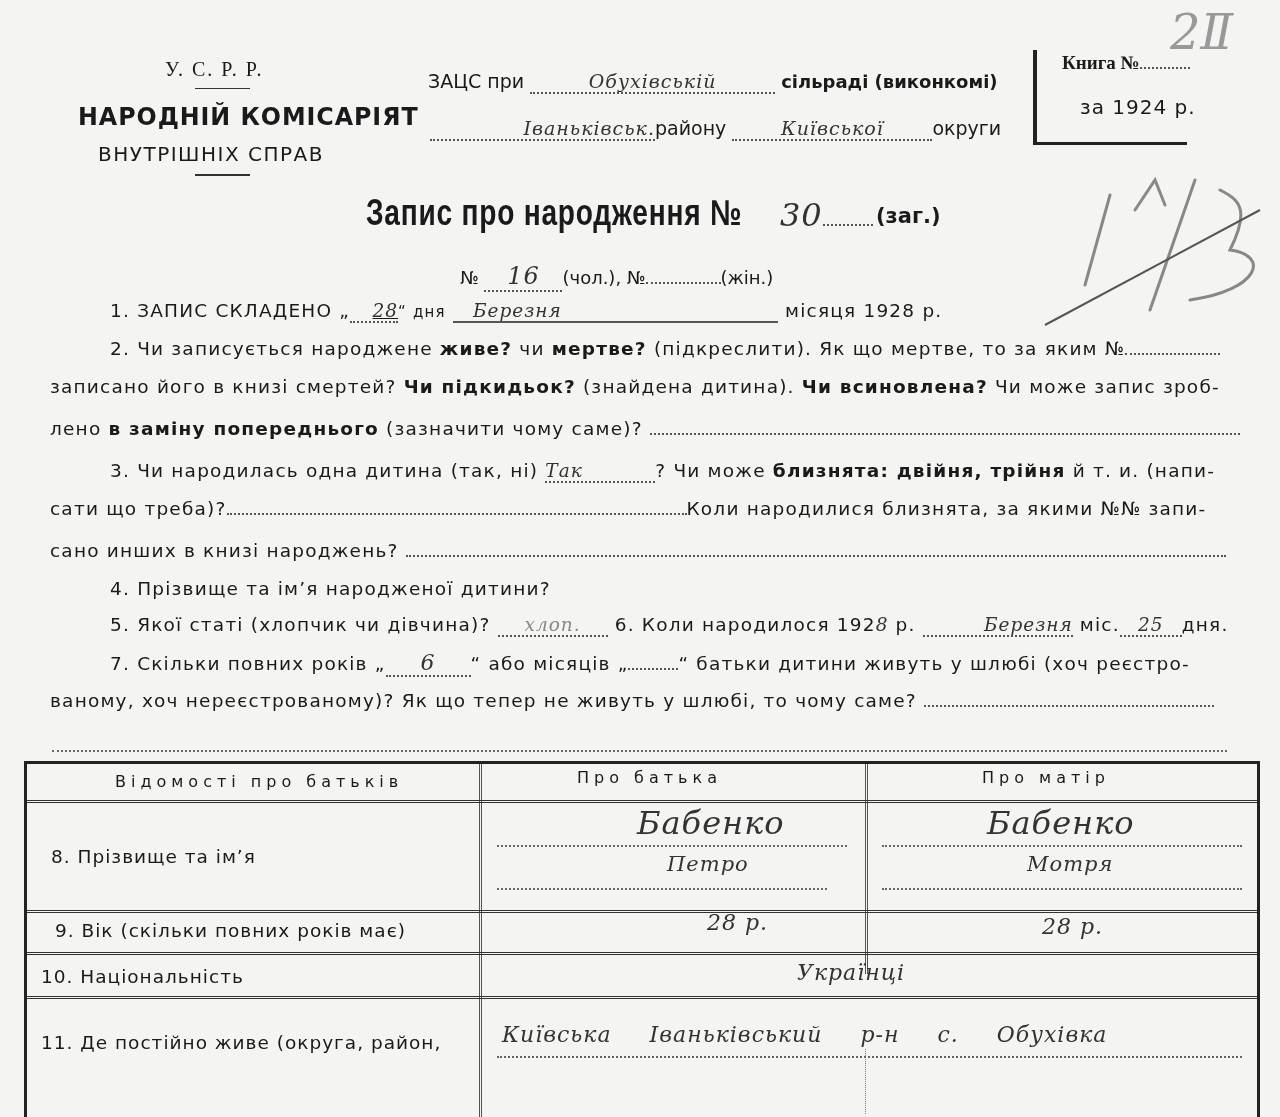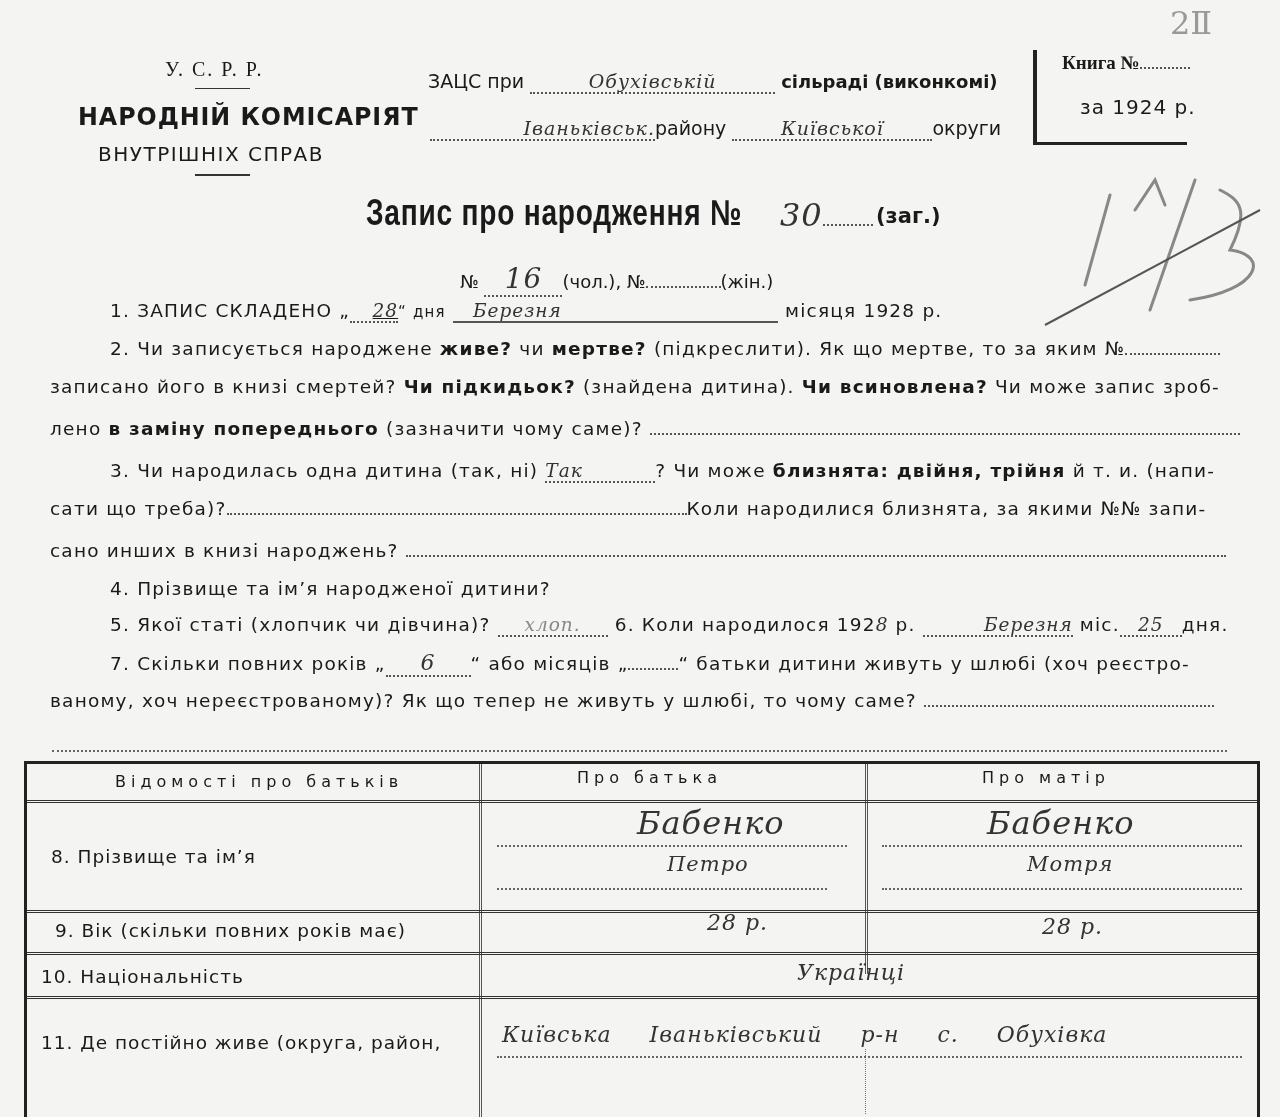--- a/index.html
+++ b/index.html
@@ -22,21 +22,21 @@
 
   
   #zacs-line1 { left:428px; top:70px; font-size:19px; }
   #zacs-line2 { left:430px; top:117px; font-size:19px; }
 
   
   #book-box { position:absolute; left:1033px; top:50px; width:150px; height:92px;
     border-left:4px solid #222; border-bottom:3px solid #222; }
   #book-no { left:1062px; top:52px; font-size:19px; font-family:"Liberation Serif", serif; font-weight:bold; }
   #book-year { left:1080px; top:95px; font-size:20px; letter-spacing:1px; }
-  #book-hand { left:1170px; top:4px; font-size:32px; color:#999; font-family:"DejaVu Serif", serif; }
+  #book-hand { left:1170px; top:4px; font-size:48px; color:#999; font-family:"DejaVu Serif", serif; font-style:italic; }
 
   
   #title { left:366px; top:192px; font-size:36px; font-weight:bold; transform:scaleX(0.78); transform-origin:left; letter-spacing:1px; font-family:"Liberation Sans", sans-serif; }
   #title-no { left:780px; top:196px; font-size:32px; color:#444; font-family:"DejaVu Sans", sans-serif; font-weight:normal; }
   #title-zag { left:876px; top:204px; font-size:21px; font-weight:bold; }
   #sig { position:absolute; left:1040px; top:160px; width:240px; height:170px; }
 
   #sub-no { left:460px; top:262px; font-size:18px; }
 
   .q { position:absolute; font-size:18.5px; letter-spacing:1.2px; white-space:nowrap; }
@@ -84,21 +84,21 @@
     <path d="M70 35 L45 125"></path>
     <path d="M95 50 L115 20 L125 45"></path>
     <path d="M155 20 L110 150"></path>
     <path d="M180 30 C200 40 210 50 190 90 C230 95 220 130 150 140"></path>
   </g>
   <path d="M5 165 L220 50" stroke="#555" stroke-width="2" fill="none"></path>
 </svg>
 
 <div class="abs" id="sub-no">
   <span>№</span>
-  <span style="display:inline-block;width:78px;border-bottom:2px dotted #555;text-align:center;"><span class="hand" style="font-size:28px;">16</span></span><span>(чол.), №</span><span class="dots" style="width:75px;"></span><span>(жін.)</span>
+  <span style="display:inline-block;width:78px;border-bottom:2px dotted #555;text-align:center;"><span class="hand" style="font-size:24px;">16</span></span><span>(чол.), №</span><span class="dots" style="width:75px;"></span><span>(жін.)</span>
 </div>
 
 <div class="q" style="left:110px;top:300px;">
   <span>1. ЗАПИС СКЛАДЕНО „</span><span style="display:inline-block;width:48px;border-bottom:2px dotted #555;text-align:right;text-decoration:underline;"><span class="hand">28</span></span><span style="font-size:15px;margin-top:33px;">“ дня</span>
   <span style="display:inline-block;width:325px;border-bottom:2px solid #555;"><span class="hand" style="margin-left:20px;">Березня</span></span>
   <span>місяця 1928 р.</span>
 </div>
 
 <div class="q" style="left:110px;top:338px;">
   <span>2. Чи записується народжене</span>

